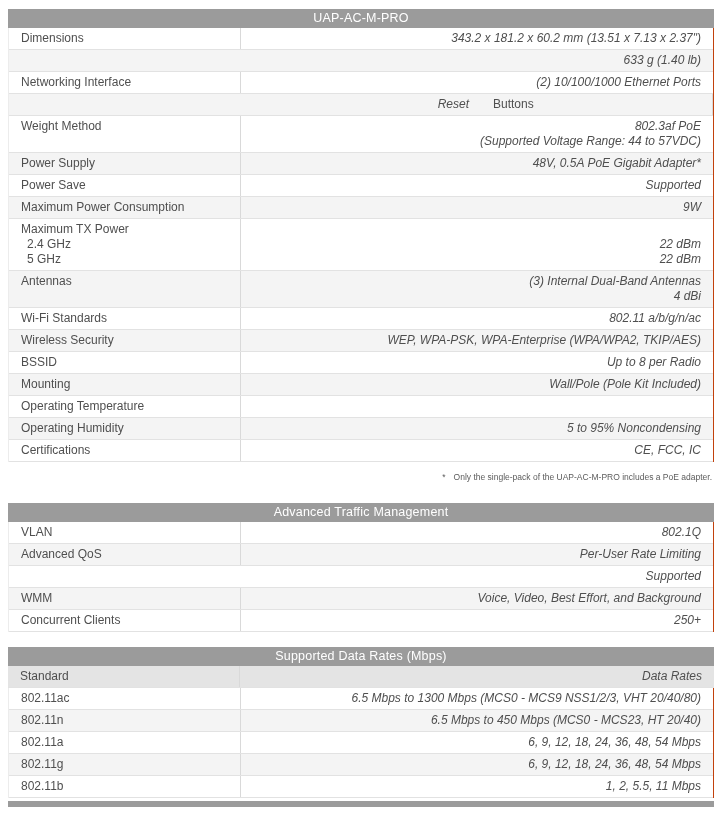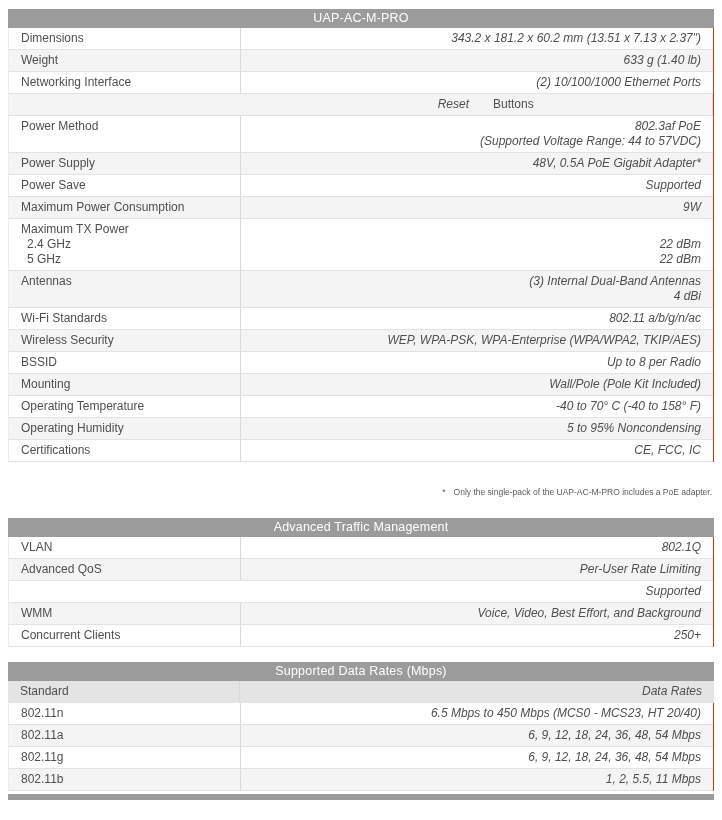--- a/index.html
+++ b/index.html
@@ -24,21 +24,21 @@
   }
   .tbl-body{border-left:1px solid #ececec;border-right:1px solid #c2410c;}
   .row{display:flex;border-bottom:1px solid var(--border);background:var(--row-bg);}
   .tbl-body .row:nth-child(even){background:var(--row-alt-bg);}
   .cell{font-size:12px;line-height:15px;padding-top:3px;padding-bottom:3px;}
   .cell.label{width:232px;flex:0 0 232px;border-right:1px solid var(--divider);padding-left:12px;padding-right:6px;}
   .cell.value{flex:1;text-align:right;padding-right:12px;padding-left:6px;font-style:italic;}
   .cell .subline{padding-left:6px;}
   .subheader-row{display:flex;background:var(--subheader-bg);border-bottom:1px solid var(--border);gap:28px;}
   .footnote{
-    margin-top:24px;text-align:right;font-size:8.5px;line-height:12px;color:var(--footnote-text);
+    margin-top:9px;text-align:right;font-size:8.5px;line-height:12px;color:var(--footnote-text);
     padding-right:2px;
   }
   .footnote .marker{display:inline-block;margin-right:8px;}
   .gap-t2{margin-top:20px;}
   .gap-t3{margin-top:15px;}
   .bottom-bar{margin-top:3px;height:6px;background:var(--header-bg);}
 </style>
 </head>
 <body>
 
@@ -49,23 +49,20 @@
     <div class="tbl-body">
         <div class="row">
           <div class="cell label">
             <div>Dimensions</div>
           </div>
           <div class="cell value">
             <div>343.2 x 181.2 x 60.2 mm (13.51 x 7.13 x 2.37")</div>
           </div>
         </div>
         <div class="row">
-          <div class="cell label">
-            <div>Weight</div>
-          </div>
           <div class="cell value">
             <div>633 g (1.40 lb)</div>
           </div>
         </div>
         <div class="row">
           <div class="cell label">
             <div>Networking Interface</div>
           </div>
           <div class="cell value">
             <div>(2) 10/100/1000 Ethernet Ports</div>
@@ -74,21 +71,21 @@
         <div class="row">
           <div class="cell value">
             <div>Reset</div>
           </div>
           <div class="cell label">
             <div>Buttons</div>
           </div>
         </div>
         <div class="row">
           <div class="cell label">
-            <div>Power Method</div>
+            <div>Weight Method</div>
           </div>
           <div class="cell value">
             <div>802.3af PoE</div>
             <div>(Supported Voltage Range: 44 to 57VDC)</div>
           </div>
         </div>
         <div class="row">
           <div class="cell label">
             <div>Power Supply</div>
           </div>
@@ -161,23 +158,20 @@
           <div class="cell label">
             <div>Mounting</div>
           </div>
           <div class="cell value">
             <div>Wall/Pole (Pole Kit Included)</div>
           </div>
         </div>
         <div class="row">
           <div class="cell label">
             <div>Operating Temperature</div>
-          </div>
-          <div class="cell value">
-            <div>-40 to 70° C (-40 to 158° F)</div>
           </div>
         </div>
         <div class="row">
           <div class="cell label">
             <div>Operating Humidity</div>
           </div>
           <div class="cell value">
             <div>5 to 95% Noncondensing</div>
           </div>
         </div>
@@ -241,20 +235,28 @@
 
   <section class="spec-table gap-t3">
     <div class="tbl-header">Supported Data Rates (Mbps)</div>
     <div class="subheader-row">
       <div class="cell label">Standard</div>
       <div class="cell value">Data Rates</div>
     </div>
     <div class="tbl-body">
         <div class="row">
           <div class="cell label">
+            <div>802.11ac</div>
+          </div>
+          <div class="cell value">
+            <div>6.5 Mbps to 1300 Mbps (MCS0 - MCS9 NSS1/2/3, VHT 20/40/80)</div>
+          </div>
+        </div>
+        <div class="row">
+          <div class="cell label">
             <div>802.11n</div>
           </div>
           <div class="cell value">
             <div>6.5 Mbps to 450 Mbps (MCS0 - MCS23, HT 20/40)</div>
           </div>
         </div>
         <div class="row">
           <div class="cell label">
             <div>802.11a</div>
           </div>

